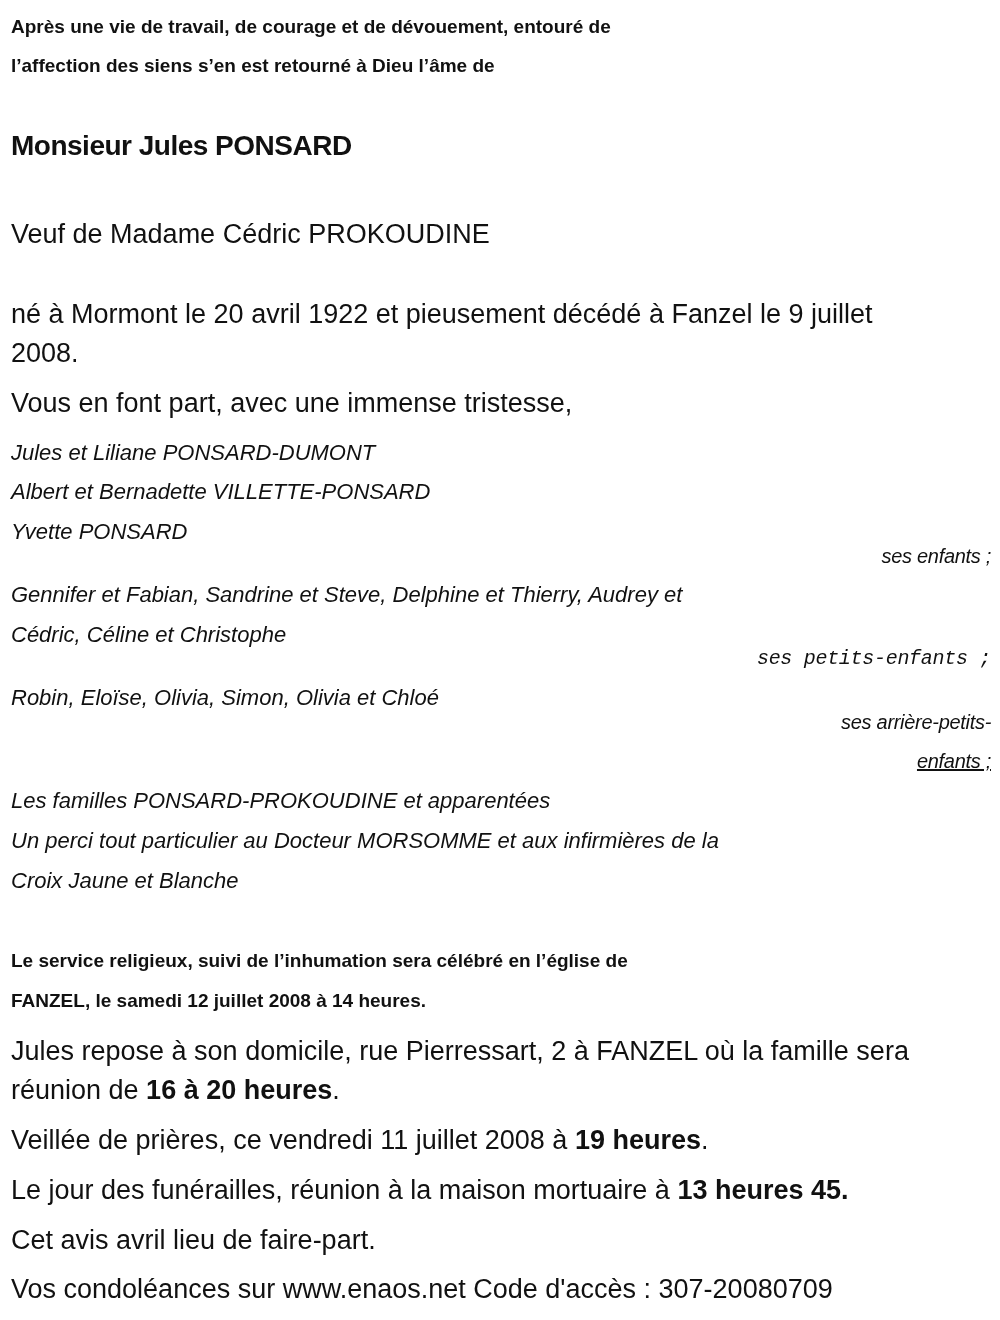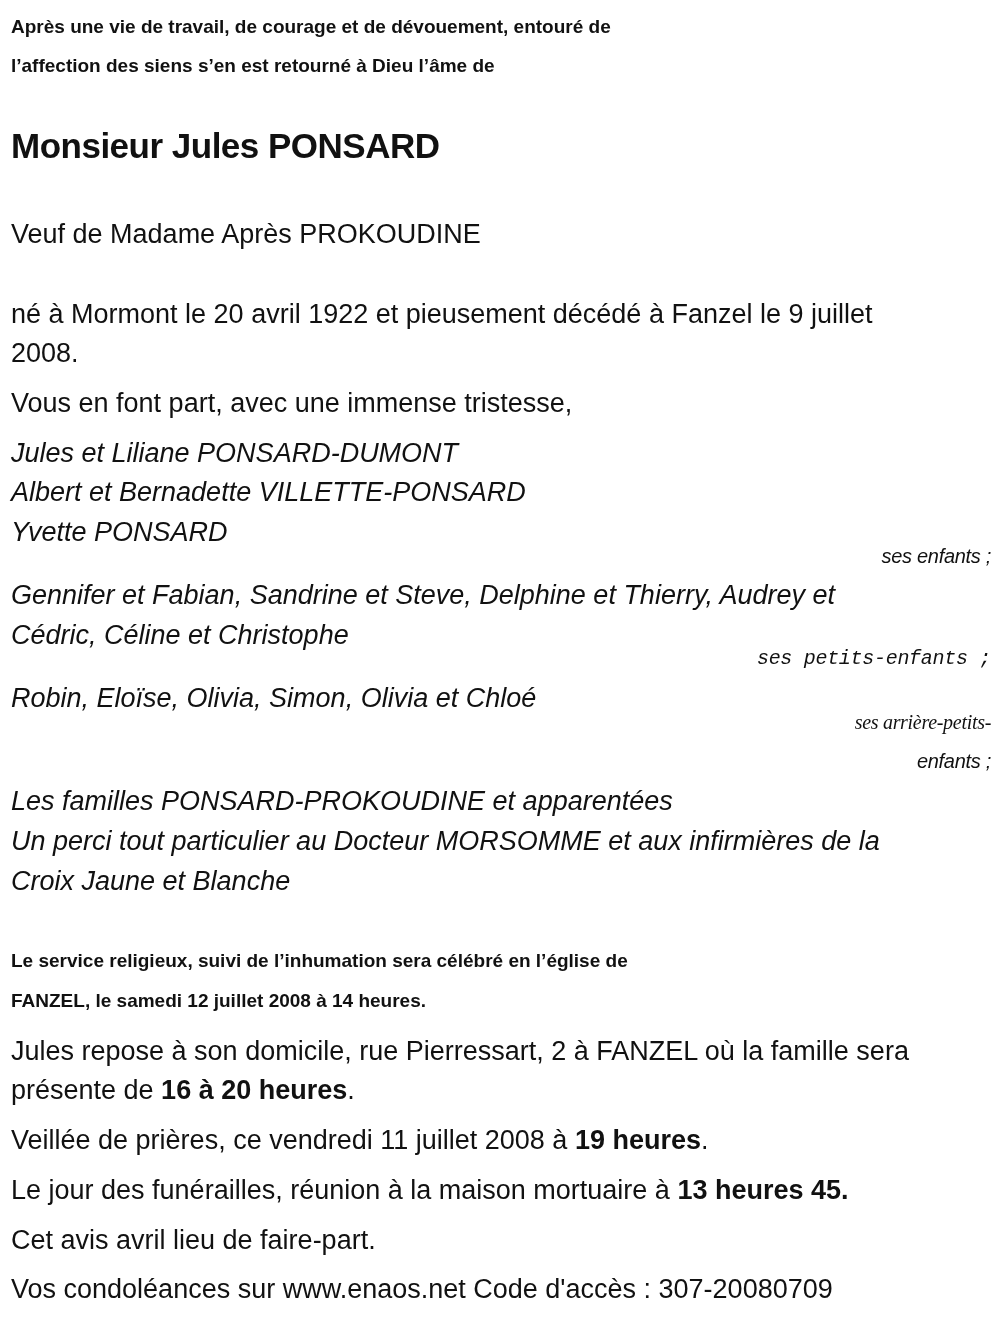--- a/index.html
+++ b/index.html
@@ -6,64 +6,64 @@
     body {
       width: 1000px; height: 1320px; position: relative; overflow: hidden;
       font-family: "DejaVu Sans", "Liberation Sans", sans-serif;
       color: #111111;
     }
     .doc { position: absolute; left: 11px; top: 0; width: 980px; }
     .line { position: absolute; left: 0; white-space: nowrap; font-size: 25px; line-height: 30px; letter-spacing: -0.3px; }
     .bold { font-weight: bold; }
     .ital { font-style: italic; }
     .right { left: auto; right: 0; text-align: right; font-size: 20px; }
-    .title { font-size: 35px; font-weight: bold; line-height: 40px; letter-spacing: -0.5px; }
+    .title { font-size: 28px; font-weight: bold; line-height: 40px; letter-spacing: -0.5px; }
     .cond { font-family: "Liberation Sans", sans-serif; font-size: 27px; letter-spacing: 0; }
-    .cond-i { font-family: "Liberation Sans", sans-serif; font-size: 27px; font-style: italic; letter-spacing: 0; }
+    .cond-i { font-family: "Liberation Sans", sans-serif; font-size: 22px; font-style: italic; letter-spacing: 0; }
     .cond-b { font-family: Liberation Sans, sans-serif; font-size: 19px; font-weight: bold; letter-spacing: 0; }
   </style>
 </head>
 <body>
 
 <div class="doc">
 
   <div class="line bold cond-b" style="top:12px">Après une vie de travail, de courage et de dévouement, entouré de</div>
   <div class="line bold cond-b" style="top:51px">l’affection des siens s’en est retourné à Dieu l’âme de</div>
 
   <div class="line title" style="top:126px; font-family:'Liberation Sans', sans-serif;">Monsieur Jules PONSARD</div>
 
-  <div class="line cond" style="top:219px">Veuf de Madame Après PROKOUDINE</div>
+  <div class="line cond" style="top:219px">Veuf de Madame Cédric PROKOUDINE</div>
 
   <div class="line cond" style="top:299px">né à Mormont le 20 avril 1922 et pieusement décédé à Fanzel le 9 juillet</div>
   <div class="line cond" style="top:338px">2008.</div>
 
   <div class="line cond" style="top:388px">Vous en font part, avec une immense tristesse,</div>
 
   <div class="line cond-i" style="top:438px">Jules et Liliane PONSARD-DUMONT</div>
   <div class="line cond-i" style="top:477px">Albert et Bernadette VILLETTE-PONSARD</div>
   <div class="line cond-i" style="top:517px">Yvette PONSARD</div>
   <div class="line right ital" style="top:541px; font-family:'Liberation Sans', sans-serif;">ses enfants ;</div>
 
   <div class="line cond-i" style="top:580px">Gennifer et Fabian, Sandrine et Steve, Delphine et Thierry, Audrey et</div>
   <div class="line cond-i" style="top:620px">Cédric, Céline et Christophe</div>
   <div class="line right ital" style="top:644px; font-family:Liberation Mono, monospace;">ses petits-enfants ;</div>
 
   <div class="line cond-i" style="top:683px">Robin, Eloïse, Olivia, Simon, Olivia et Chloé</div>
-  <div class="line right ital" style="top:707px; font-family:Liberation Serif, serif;">ses arrière-petits-</div>
-  <div class="line right ital" style="top:746px; font-family:'Liberation Sans', sans-serif;">enfants ;</div>
+  <div class="line right ital" style="top:707px; font-family:Liberation Sans, sans-serif;">ses arrière-petits-</div>
+  <div class="line right ital" style="top:746px; font-family:'Liberation Sans', sans-serif;text-decoration:underline;">enfants ;</div>
 
   <div class="line cond-i" style="top:786px">Les familles PONSARD-PROKOUDINE et apparentées</div>
   <div class="line cond-i" style="top:826px">Un perci tout particulier au Docteur MORSOMME et aux infirmières de la</div>
   <div class="line cond-i" style="top:866px">Croix Jaune et Blanche</div>
 
   <div class="line cond-b" style="top:946px">Le service religieux, suivi de l’inhumation sera célébré en l’église de</div>
   <div class="line cond-b" style="top:986px">FANZEL, le samedi 12 juillet 2008 à 14 heures.</div>
 
   <div class="line cond" style="top:1036px">Jules repose à son domicile, rue Pierressart, 2 à FANZEL où la famille sera</div>
-  <div class="line cond" style="top:1075px"><span>présente de </span><span class="bold">16 à 20 heures</span><span>.</span></div>
+  <div class="line cond" style="top:1075px"><span>réunion de </span><span class="bold">16 à 20 heures</span><span>.</span></div>
 
   <div class="line cond" style="top:1125px"><span>Veillée de prières, ce vendredi 11 juillet 2008 à </span><span class="bold">19 heures</span><span>.</span></div>
 
   <div class="line cond" style="top:1175px"><span>Le jour des funérailles, réunion à la maison mortuaire à </span><span class="bold">13 heures 45.</span></div>
 
   <div class="line cond" style="top:1225px">Cet avis avril lieu de faire-part.</div>
 
   <div class="line cond" style="top:1274px"><span>Vos condoléances sur </span><span>www.enaos.net</span><span> Code d'accès : 307-20080709</span></div>
 
 </div>

